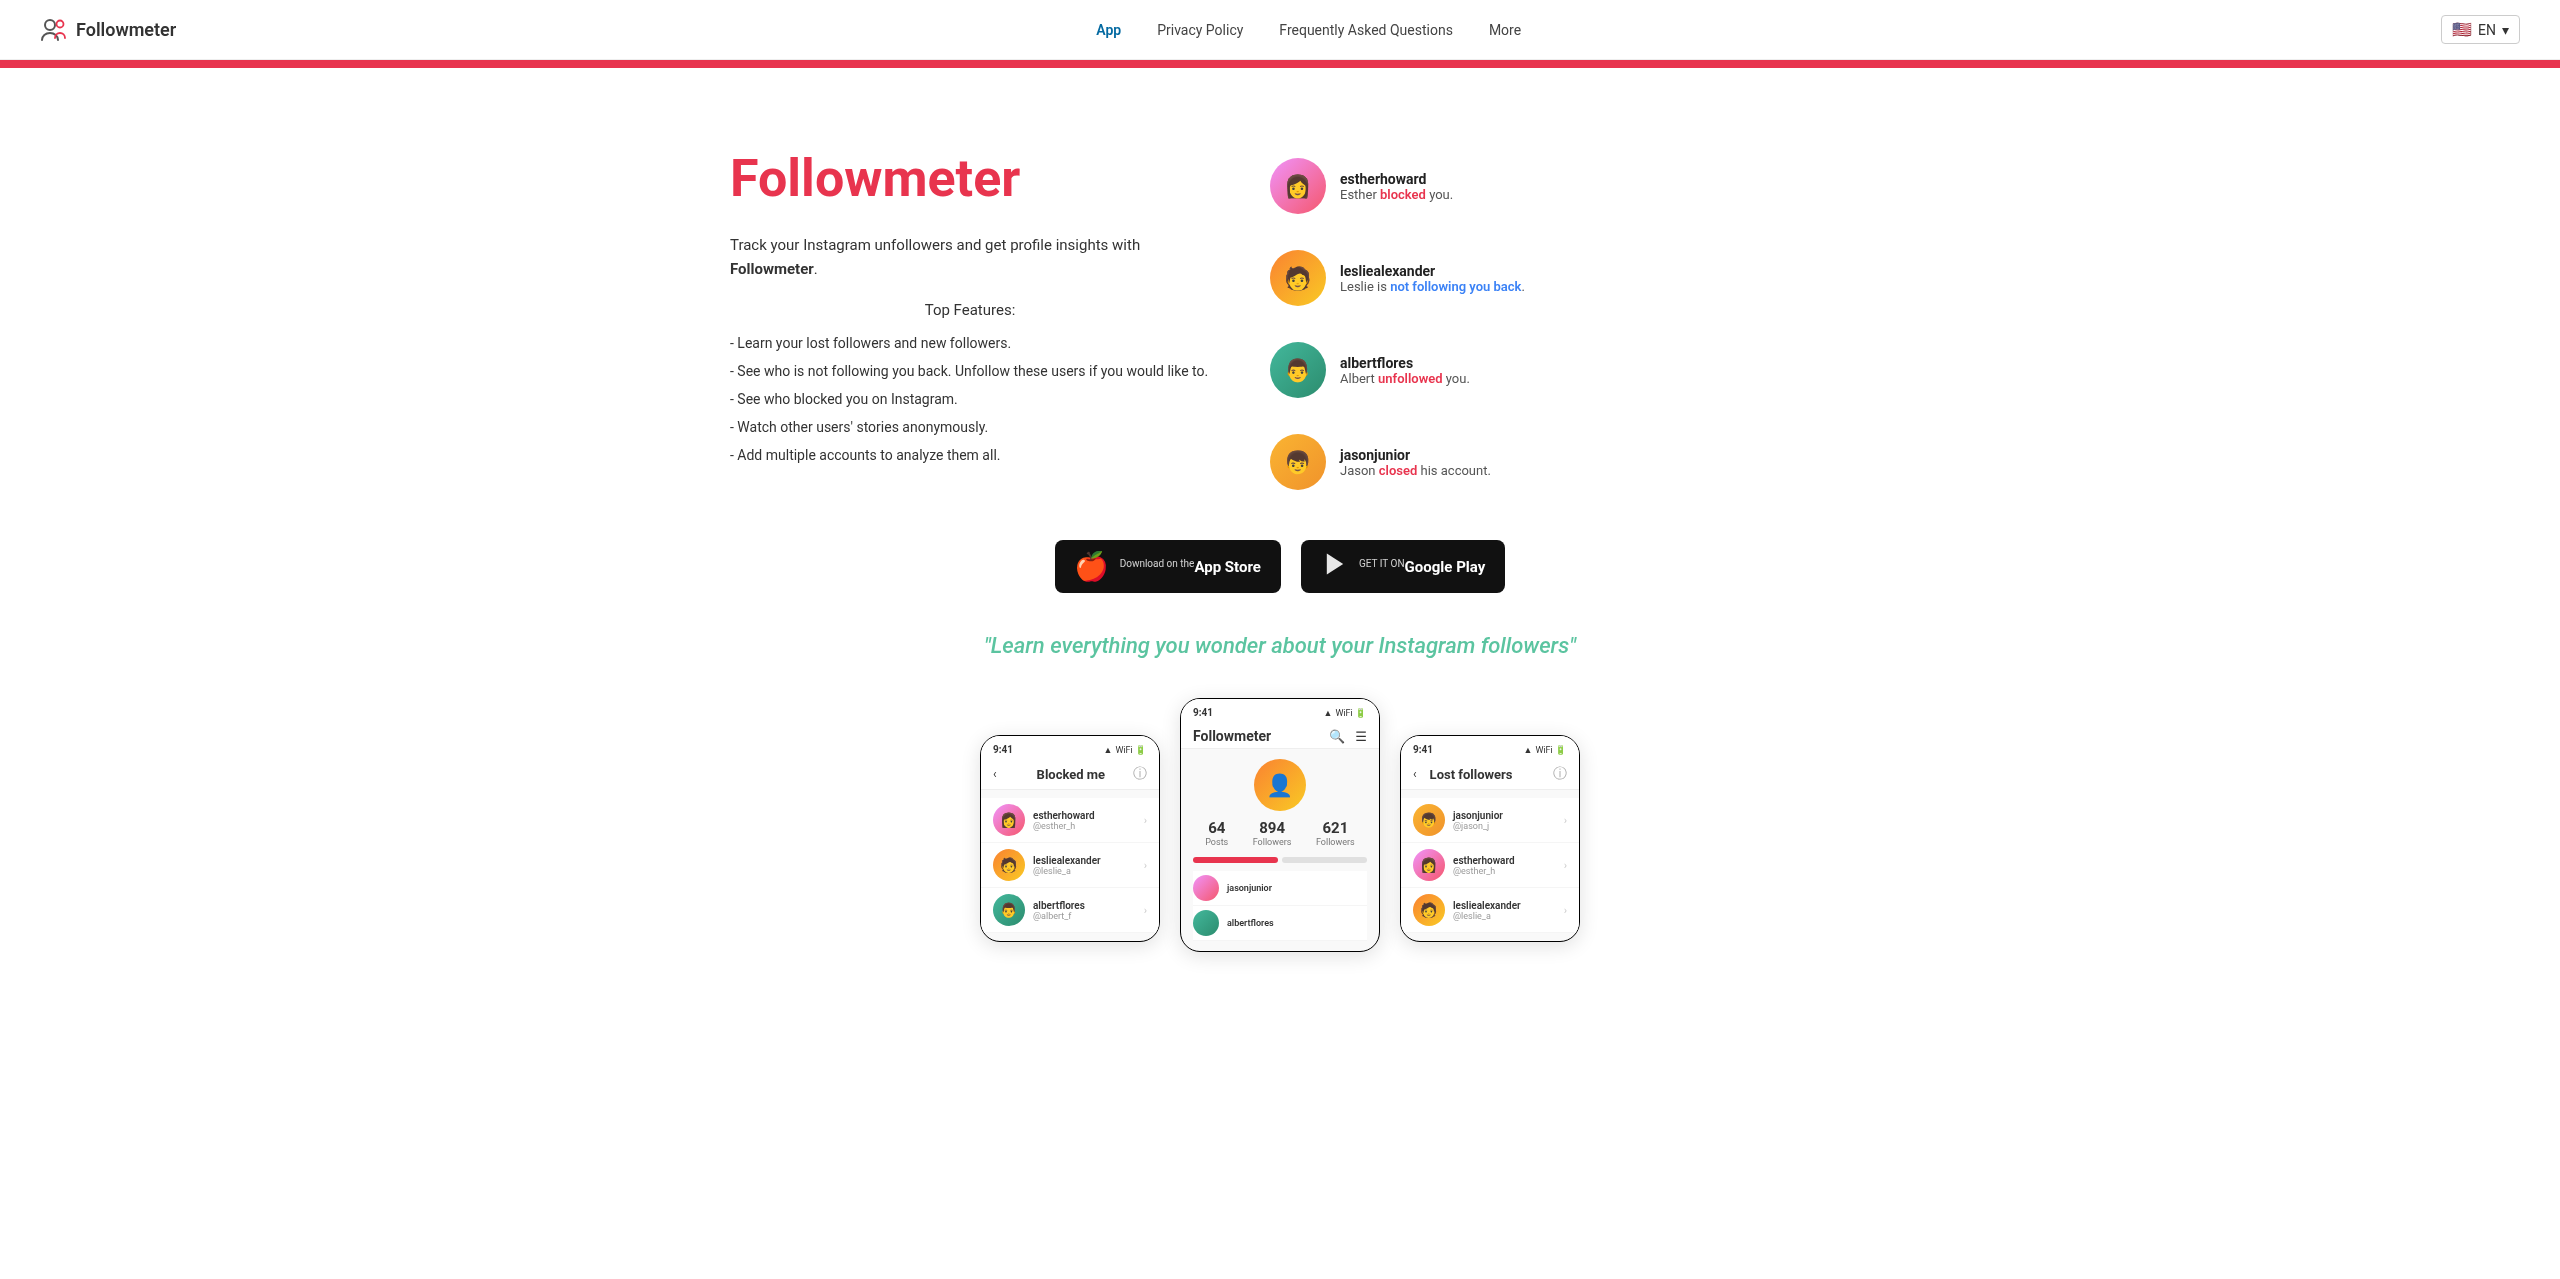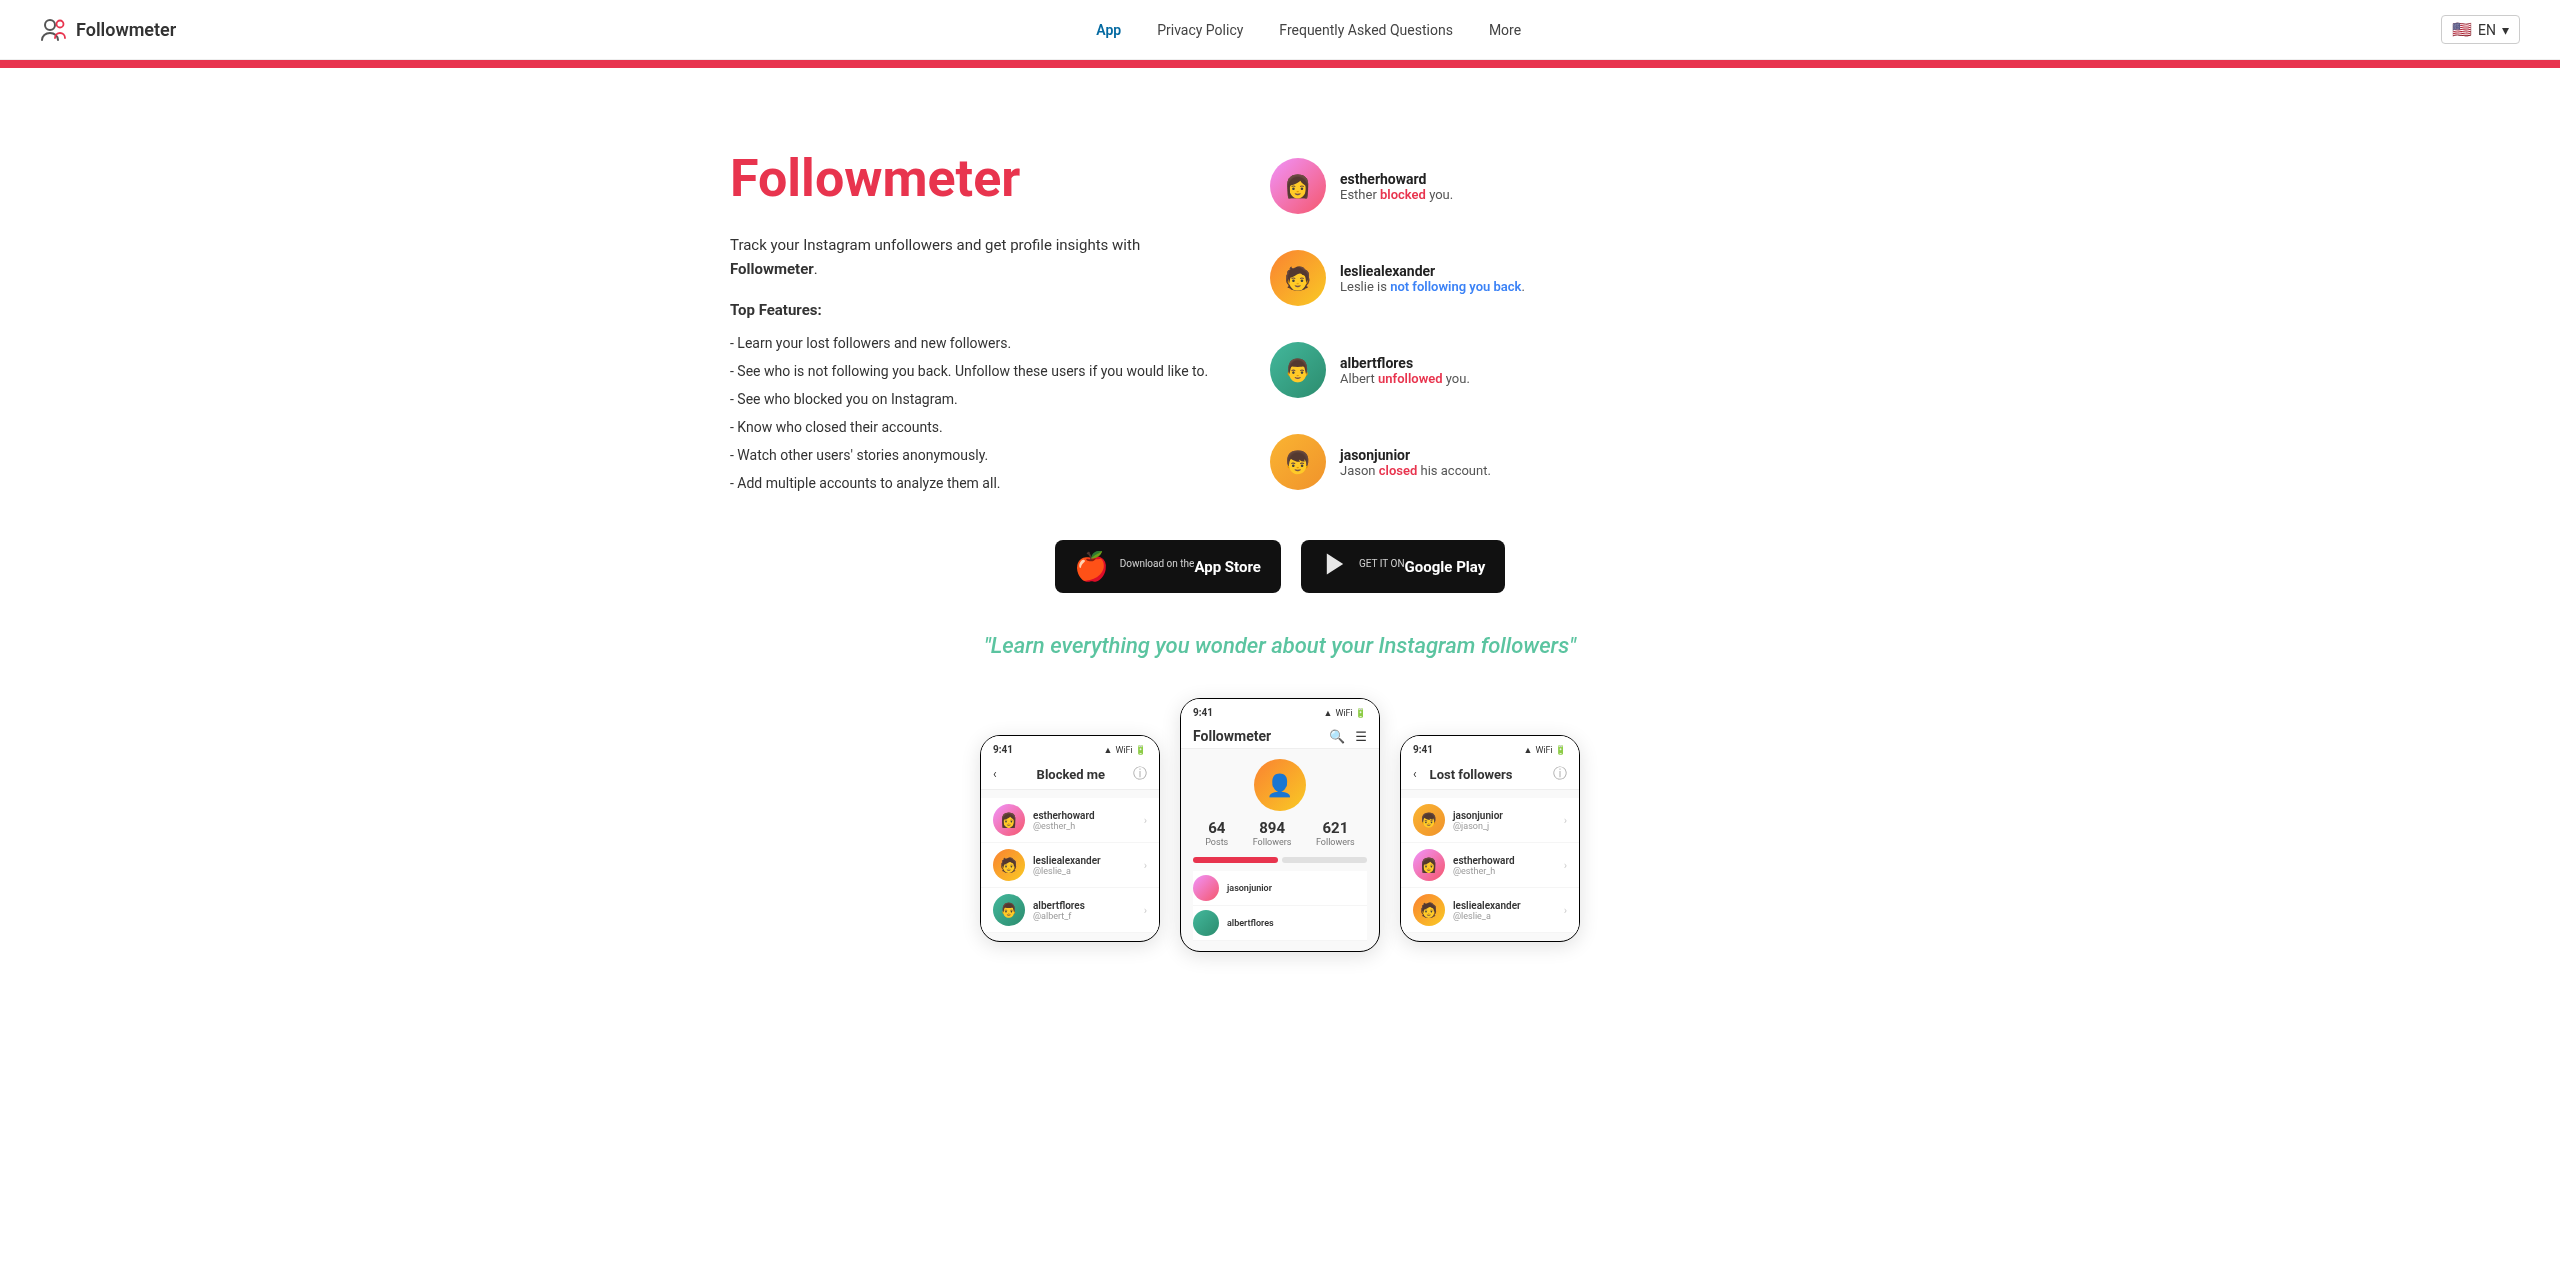--- a/index.html
+++ b/index.html
@@ -32,21 +32,21 @@
     }
 
     
     .hero { display: flex; gap: 60px; align-items: flex-start; max-width: 1100px; margin: 0 auto; }
     .hero-left { flex: 1; max-width: 480px; }
     .hero-right { flex: 0 0 380px; }
 
     .brand-title { font-size: 52px; font-weight: 700; color: #e8344e; margin-bottom: 24px; }
     .hero-desc { font-size: 15px; color: #333; line-height: 1.6; margin-bottom: 20px; }
     .hero-desc strong { font-weight: 700; }
-    .features-title { font-size: 15px; font-weight: 700; margin-bottom: 10px; }
+    .features-title { font-size: 15px; font-weight: 400; margin-bottom: 10px; text-align: center; }
     .features-list { font-size: 14px; color: #333; line-height: 2; }
 
     
     .user-cards { display: flex; flex-direction: column; gap: 16px; }
     .user-card { display: flex; align-items: center; gap: 14px; padding: 10px 0; }
     .avatar {
       width: 56px; height: 56px; border-radius: 50%; flex-shrink: 0;
       display: flex; align-items: center; justify-content: center;
       font-size: 22px; font-weight: bold; color: #fff; overflow: hidden;
     }
@@ -135,21 +135,20 @@
     <div class="hero-left">
       <h1 class="brand-title">Followmeter</h1>
       <p class="hero-desc">
         Track your Instagram unfollowers and get profile insights with <strong>Followmeter</strong>.
       </p>
       <p class="features-title">Top Features:</p>
       <div class="features-list">
         <div>- Learn your lost followers and new followers.</div>
         <div>- See who is not following you back. Unfollow these users if you would like to.</div>
         <div>- See who blocked you on Instagram.</div>
-        <div>- Know who closed their accounts.</div>
         <div>- Watch other users' stories anonymously.</div>
         <div>- Add multiple accounts to analyze them all.</div>
       </div>
     </div>
 
     <div class="hero-right">
       <div class="user-cards">
 
         <div class="user-card">
           <div class="avatar avatar-esther">👩</div>

